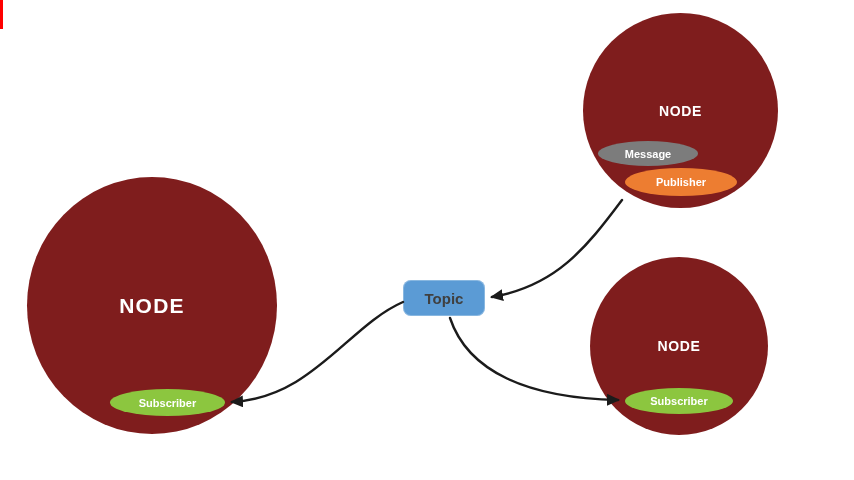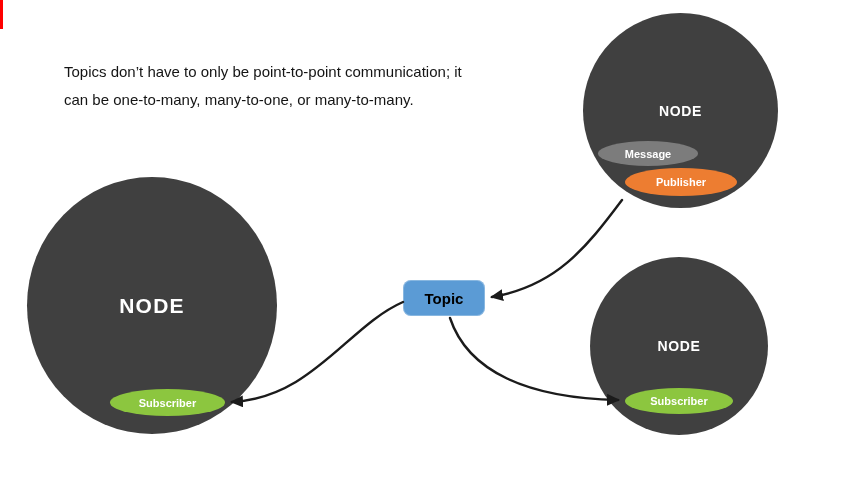--- a/index.html
+++ b/index.html
@@ -25,21 +25,21 @@
     width: 418px;
     margin: 0;
     font-size: 15px;
     line-height: 28px;
     color: #141414;
   }
 
   .circle {
     position: absolute;
     border-radius: 50%;
-    background: #404040;
+    background: #7f1d1d;
     display: flex;
     align-items: center;
     justify-content: center;
   }
   .left-node  { left: 27px;  top: 177px; width: 250px; height: 257px; }
   .tr-node    { left: 583px; top: 13px;  width: 195px; height: 195px; }
   .br-node    { left: 590px; top: 257px; width: 178px; height: 178px; }
 
   .node-label {
     color: #ffffff;
@@ -68,21 +68,21 @@
   .topic-box {
     position: absolute;
     left: 403px; top: 280px;
     width: 82px; height: 36px;
     background: #5B9BD5;
     border-radius: 8px;
     box-shadow: inset 0 0 0 1px rgba(255,255,255,0.28);
     display: flex;
     align-items: center;
     justify-content: center;
-    color: #000000;
+    color: #404040;
     font-weight: bold;
     font-size: 15px;
   }
 
   .arrows {
     position: absolute;
     left: 0; top: 0;
     width: 854px; height: 480px;
     pointer-events: none;
   }
@@ -93,21 +93,20 @@
     stroke-linecap: round;
   }
 </style>
 </head>
 <body>
 
 <div class="stage">
 
   <div class="red-mark"></div>
 
-  <p class="caption">Topics don’t have to only be point-to-point communication; it can be one-to-many, many-to-one, or many-to-many.</p>
 
   <div class="circle left-node">
     <span class="node-label">NODE</span>
   </div>
 
   <div class="circle tr-node">
     <span class="node-label">NODE</span>
   </div>
 
   <div class="circle br-node">

